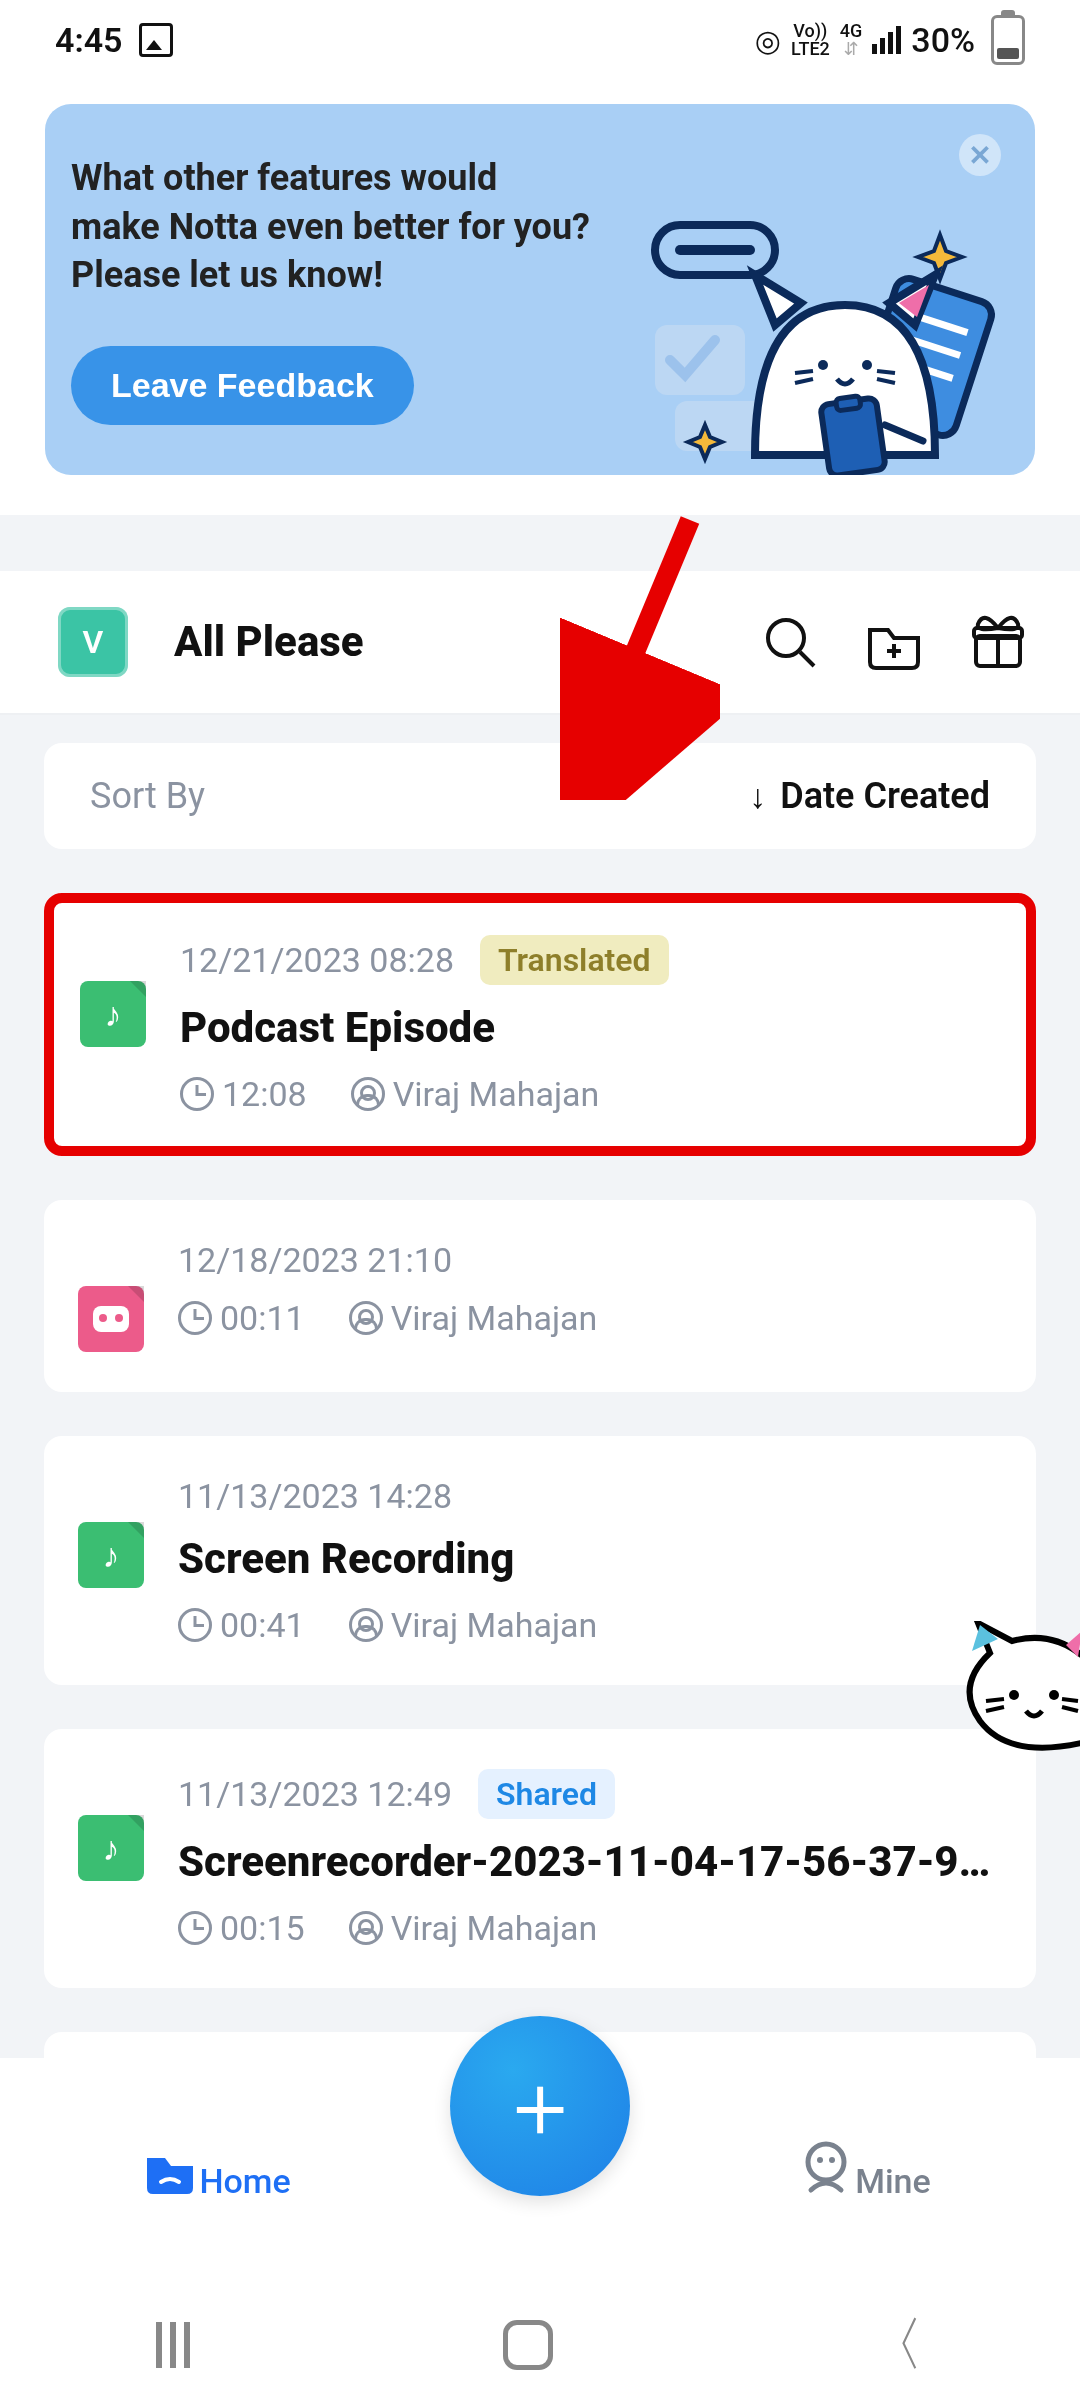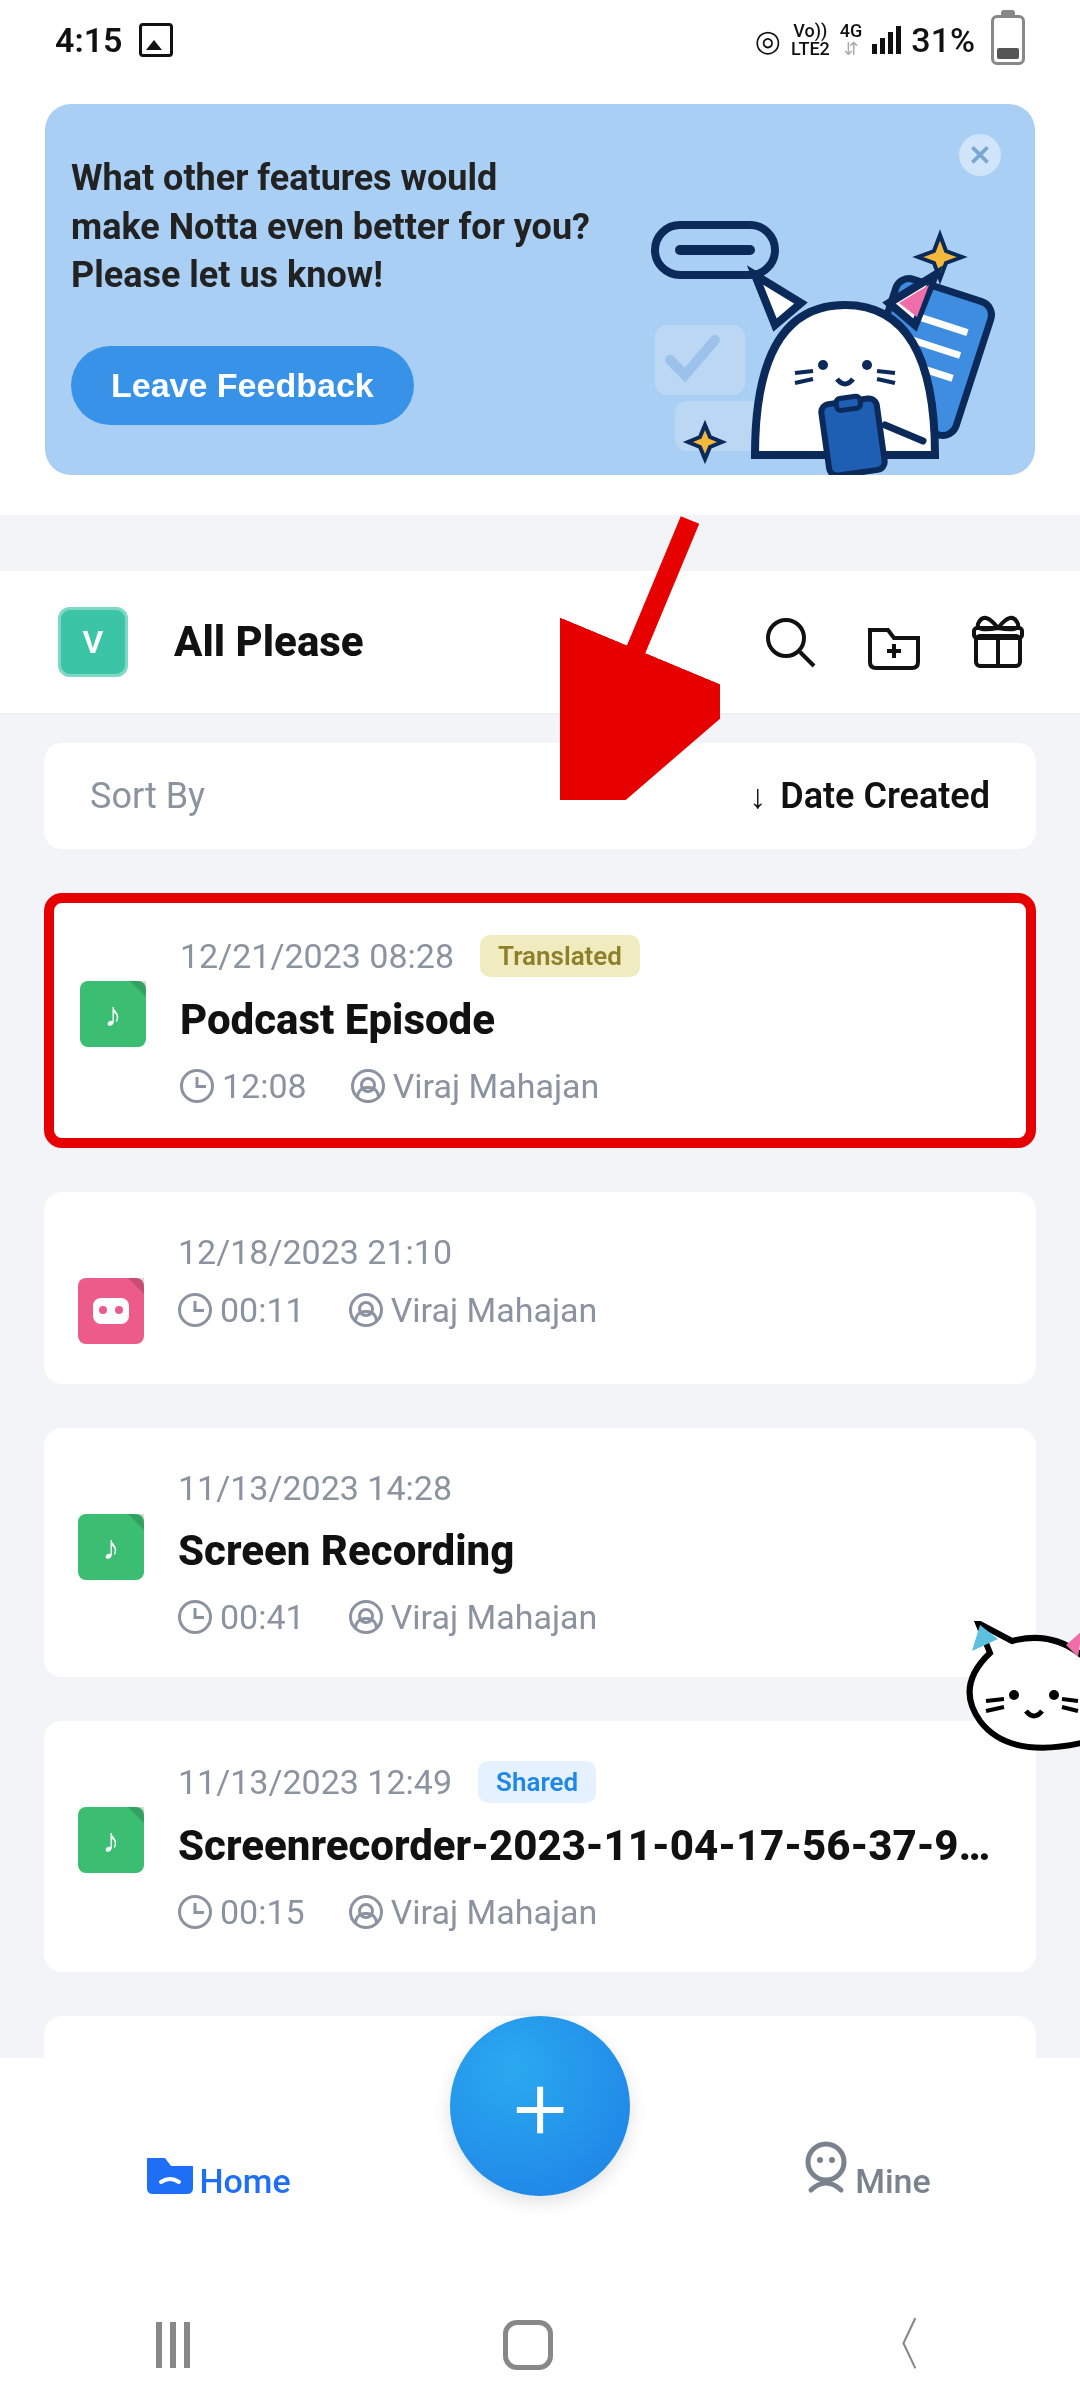--- a/index.html
+++ b/index.html
@@ -171,21 +171,21 @@
   .file-icon .bot-glyph::before{ left:6px;}
   .file-icon .bot-glyph::after{ right:6px;}
 
   .file-body { flex:1; min-width:0;}
   .row-top {
     display:flex; align-items:center; gap:26px;
     color:#8b93a1; font-size:34px;
     margin-bottom: 18px;
   }
   .tag {
-    font-size:26px; padding:6px 18px; border-radius:10px; font-weight:600;
+    font-size:32px; padding:6px 18px; border-radius:10px; font-weight:600;
   }
   .tag-translated { background:#f0ecbf; color:#8e7f2a;}
   .tag-shared { background:#e5f1ff; color:#1e88e5;}
   .file-title{
     font-size:42px; font-weight:800; color:#111; margin-bottom: 22px;
     white-space:nowrap; overflow:hidden; text-overflow:ellipsis;
   }
   .row-meta{
     display:flex; align-items:center; gap:44px; color:#8b93a1; font-size:34px;
   }
@@ -273,40 +273,40 @@
   .android-nav .home-btn {
     width:50px; height:50px; border:5px solid #888; border-radius:14px;
   }
   .android-nav .back-btn { font-size:58px; font-weight:300; color:#888;}
 </style>
 </head>
 <body>
 
 <div class="status-bar">
   <div class="status-left">
-    <span>4:15</span>
+    <span>4:45</span>
     <span class="picture-icon"></span>
   </div>
   <div class="status-right">
     <span class="hotspot-icon">◎</span>
     <div class="mini-text">
       <div>Vo))</div>
       <div>LTE2</div>
     </div>
     <div class="mini-text">
       <div>4G</div>
       <div style="color:#aaa;">⇵</div>
     </div>
     <div class="signal-bars">
       <span></span>
         <span></span>
         <span></span>
         <span></span>
     </div>
-    <span>31%</span>
+    <span>30%</span>
     <span class="battery"></span>
   </div>
 </div>
 
 <div class="banner">
   <div class="banner-title">What other features would make Notta even better for you? Please let us know!</div>
   <button class="feedback-btn">Leave Feedback</button>
   <div class="banner-close">✕</div>
   <svg class="banner-art" viewBox="0 0 380 260">
 

